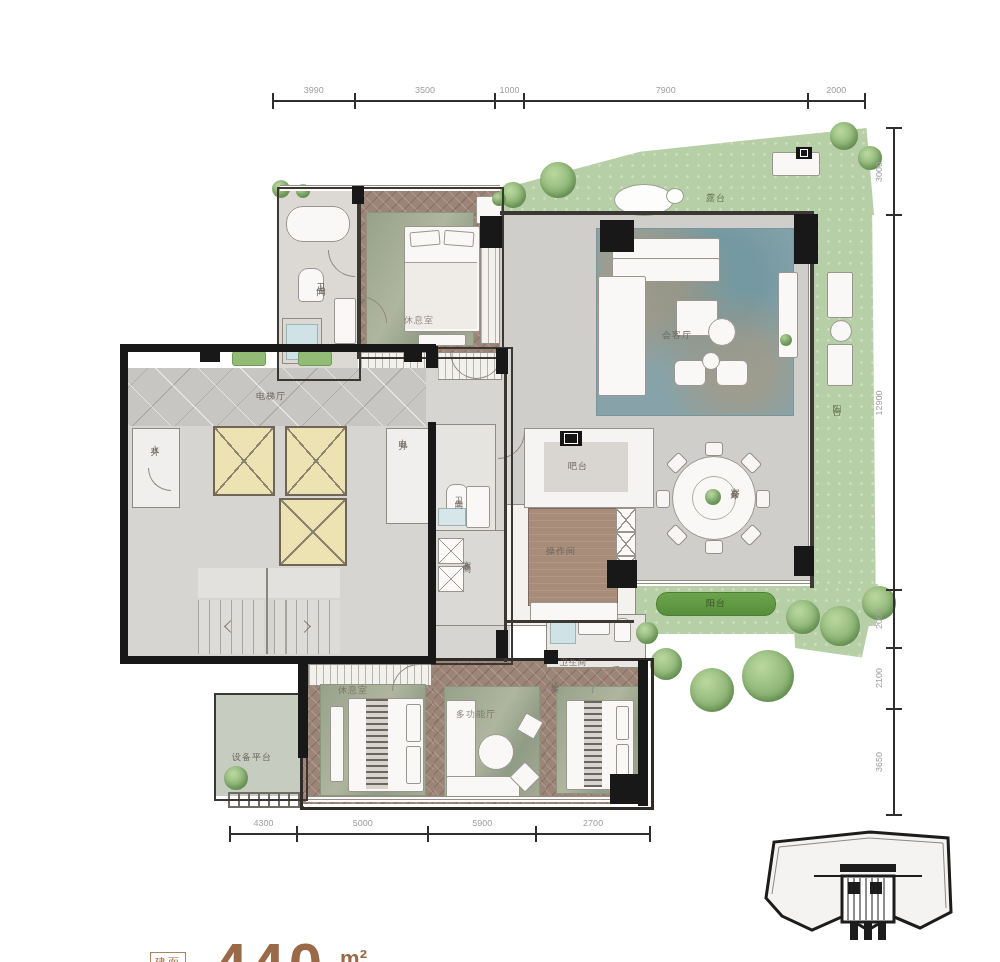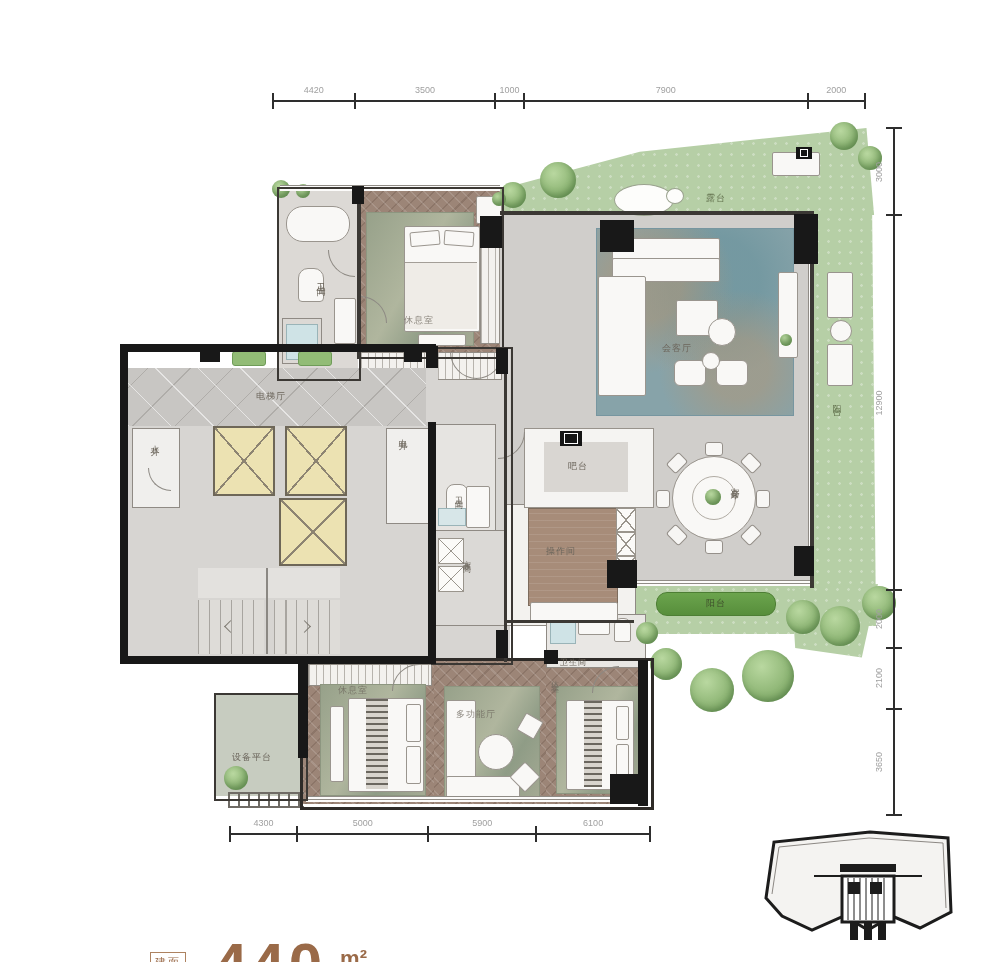--- a/index.html
+++ b/index.html
@@ -282,33 +282,33 @@
   <span class="lbl" style="left:256px;top:390px">电梯厅</span>
   <span class="lbl v" style="left:148px;top:438px">水井</span>
   <span class="lbl v" style="left:396px;top:432px">电井</span>
   <span class="lbl v" style="left:314px;top:276px">卫生间</span>
   <span class="lbl faint" style="left:404px;top:314px">休息室</span>
   <span class="lbl v" style="left:452px;top:490px;font-size:8px">卫生间</span>
   <span class="lbl v" style="left:460px;top:554px;font-size:8px">家政间</span>
   <span class="lbl" style="left:546px;top:545px">操作间</span>
   <span class="lbl" style="left:568px;top:460px">吧台</span>
   <span class="lbl v" style="left:728px;top:480px">宴会厅</span>
-  <span class="lbl" style="left:662px;top:342px">会客厅</span>
+  <span class="lbl" style="left:662px;top:329px">会客厅</span>
   <span class="lbl grn" style="left:706px;top:192px">露台</span>
   <span class="lbl v grn" style="left:830px;top:398px">阳台</span>
   <span class="lbl" style="left:706px;top:597px;color:#3f4f2c;z-index:41">阳台</span>
   <span class="lbl" style="left:232px;top:751px">设备平台</span>
   <span class="lbl faint" style="left:338px;top:684px">休息室</span>
   <span class="lbl faint" style="left:456px;top:708px">多功能厅</span>
   <span class="lbl v faint" style="left:548px;top:674px;font-size:8px">休息室</span>
   <span class="lbl" style="left:560px;top:657px;font-size:8px">卫生间</span>
 
   <div class="dim-row" style="left:273px;top:100px;width:592px">
     <div class="dseg" style="flex:2850">
-        <span>4420</span>
+        <span>3990</span>
       </div>
     <div class="dseg" style="flex:4900">
         <span>3500</span>
       </div>
     <div class="dseg" style="flex:1000">
         <span>1000</span>
       </div>
     <div class="dseg" style="flex:9900">
         <span>7900</span>
       </div>
@@ -337,21 +337,21 @@
     <div class="dseg" style="flex:2300">
         <span>4300</span>
       </div>
     <div class="dseg" style="flex:4500">
         <span>5000</span>
       </div>
     <div class="dseg" style="flex:3700">
         <span>5900</span>
       </div>
     <div class="dseg end" style="flex:3900">
-        <span>6100</span>
+        <span>2700</span>
       </div>
   </div>
 
   <svg width="210" height="122" viewBox="0 0 210 122" style="position:absolute;left:752px;top:820px;z-index:45">
     <path d="M14,78 L22,22 L118,12 L196,18 L199,92 L168,108 L140,96 L116,110 L92,96 L60,110 L30,96 Z" fill="#f4f3f1" stroke="#1c1c1c" stroke-width="3"></path>
     <path d="M20,74 L27,27 L117,18 L191,23 L194,88" fill="none" stroke="#8c8884" stroke-width="1"></path>
     <rect x="90" y="56" width="52" height="46" fill="#ffffff" stroke="#1c1c1c" stroke-width="3"></rect>
     <g stroke="#1c1c1c" stroke-width="1">
       <line x1="96" y1="58" x2="96" y2="100"></line>
         <line x1="102" y1="58" x2="102" y2="100"></line>

